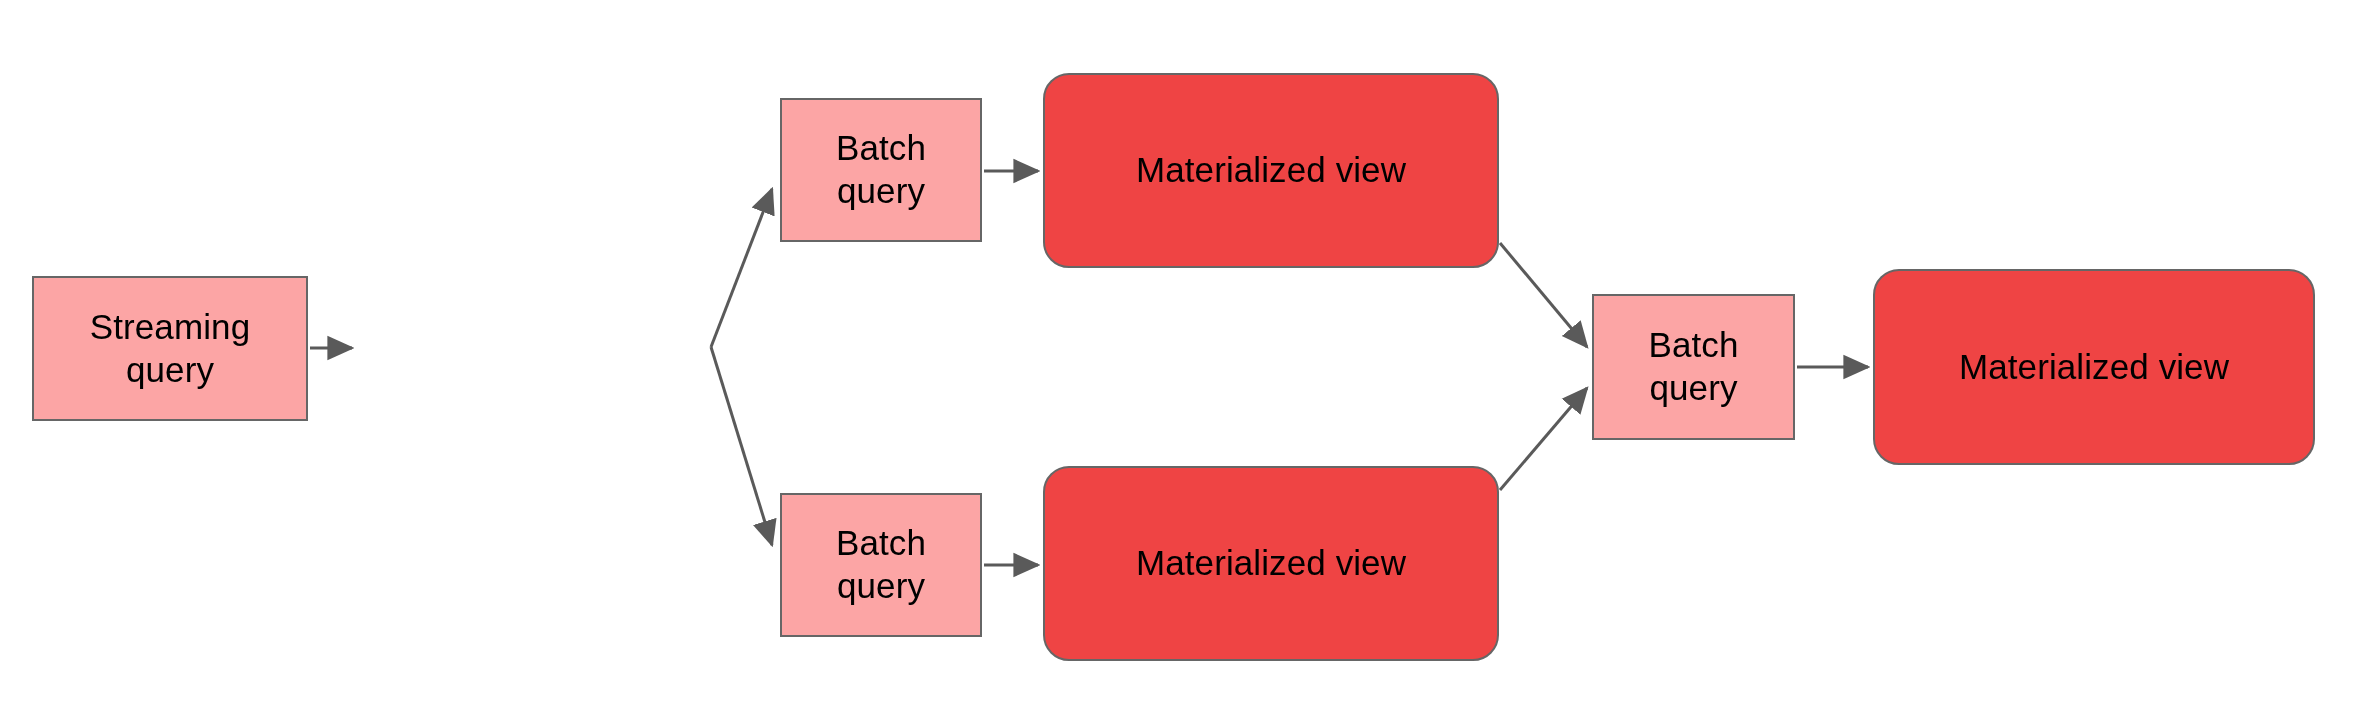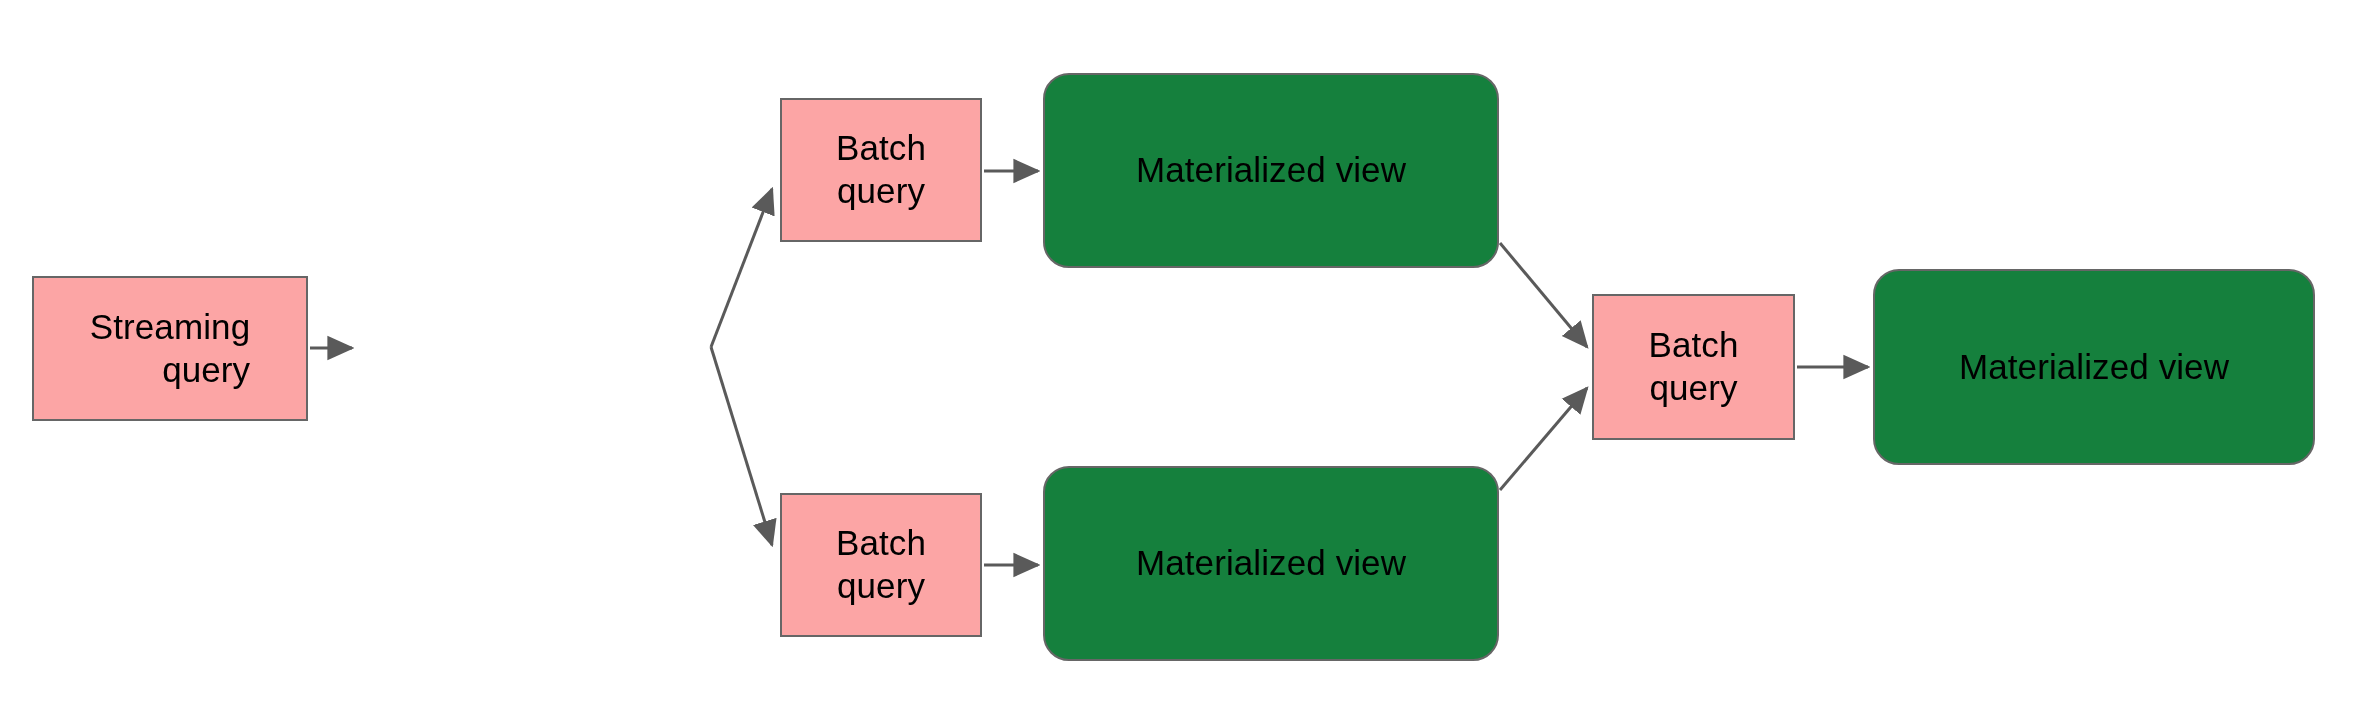--- a/index.html
+++ b/index.html
@@ -38,21 +38,21 @@
     line-height: 1.22;
     letter-spacing: 0.1px;
     border: 2px solid #666666;
     z-index: 2;
   }
   .node-process {
     background: #fca5a5;
     border-radius: 0;
   }
   .node-store {
-    background: #15803d;
+    background: #ef4444;
     border-radius: 26px;
   }
   .node-label {
     display: block;
     white-space: pre-line;
     padding: 0 6px;
   }
 </style>
 </head>
 <body>
@@ -92,21 +92,21 @@
 
     <g>
       <line x1="1500" y1="490" x2="1587" y2="388" stroke="#5a5a5a" stroke-width="3" marker-end="url(#arrowhead)"></line>
     </g>
 
     <g>
       <line x1="1797" y1="367" x2="1868" y2="367" stroke="#5a5a5a" stroke-width="3" marker-end="url(#arrowhead)"></line>
     </g>
   </svg>
 
-  <div class="node node-process" style="left:32px; top:276px; width:276px; height:145px;text-align:right;">
+  <div class="node node-process" style="left:32px; top:276px; width:276px; height:145px;">
     <span class="node-label">Streaming
 query</span>
   </div>
 
 
   <div class="node node-process" style="left:780px; top:98px; width:202px; height:144px;">
     <span class="node-label">Batch
 query</span>
   </div>
 

